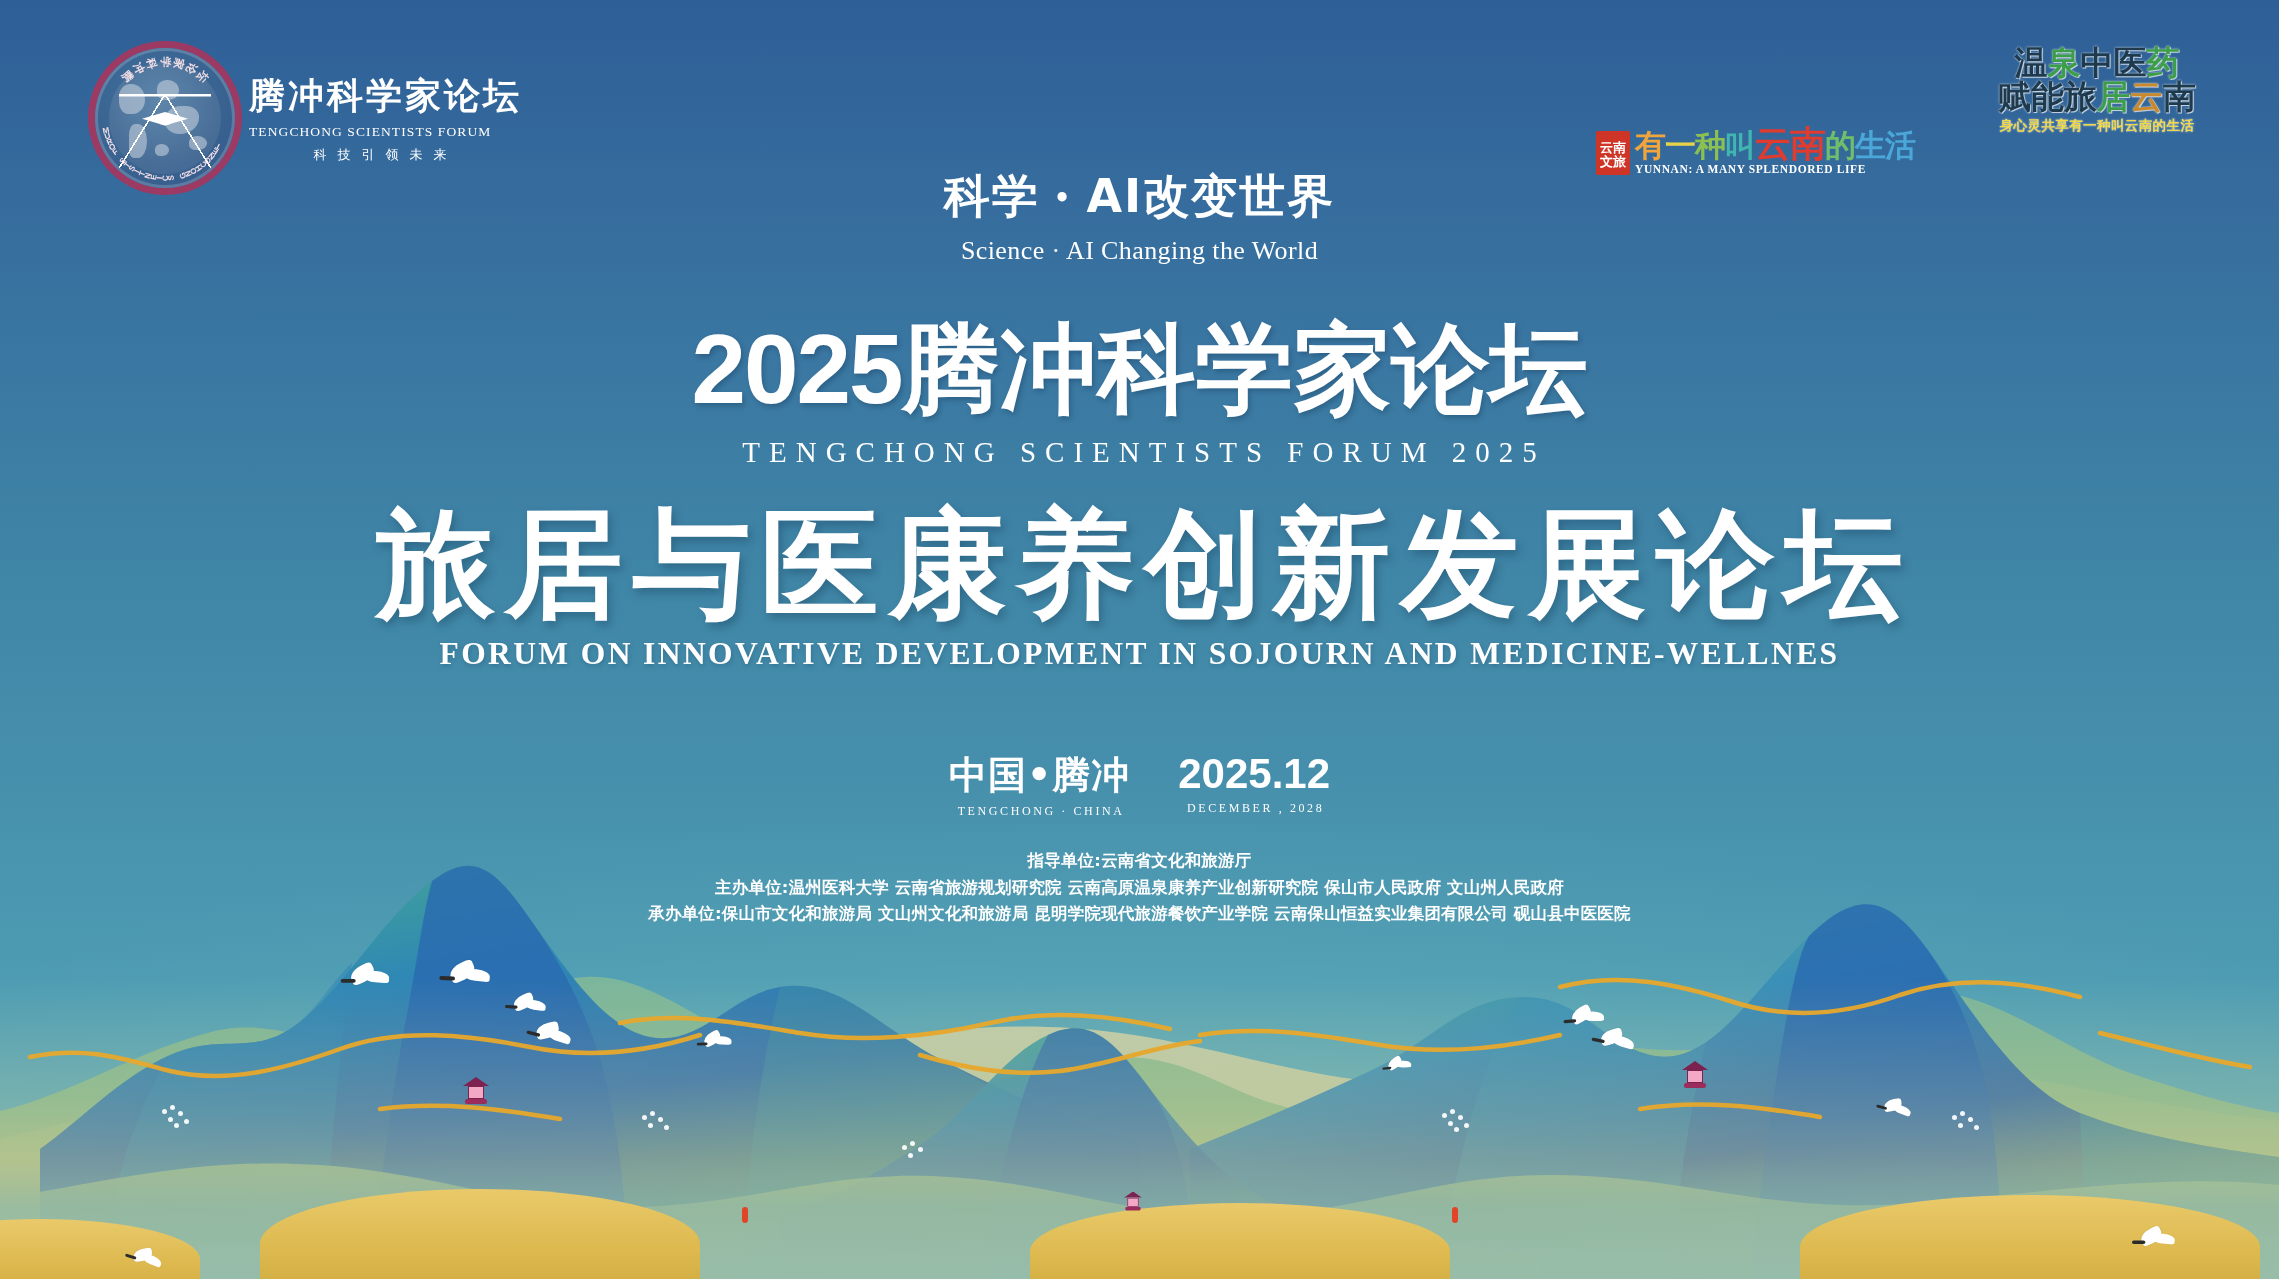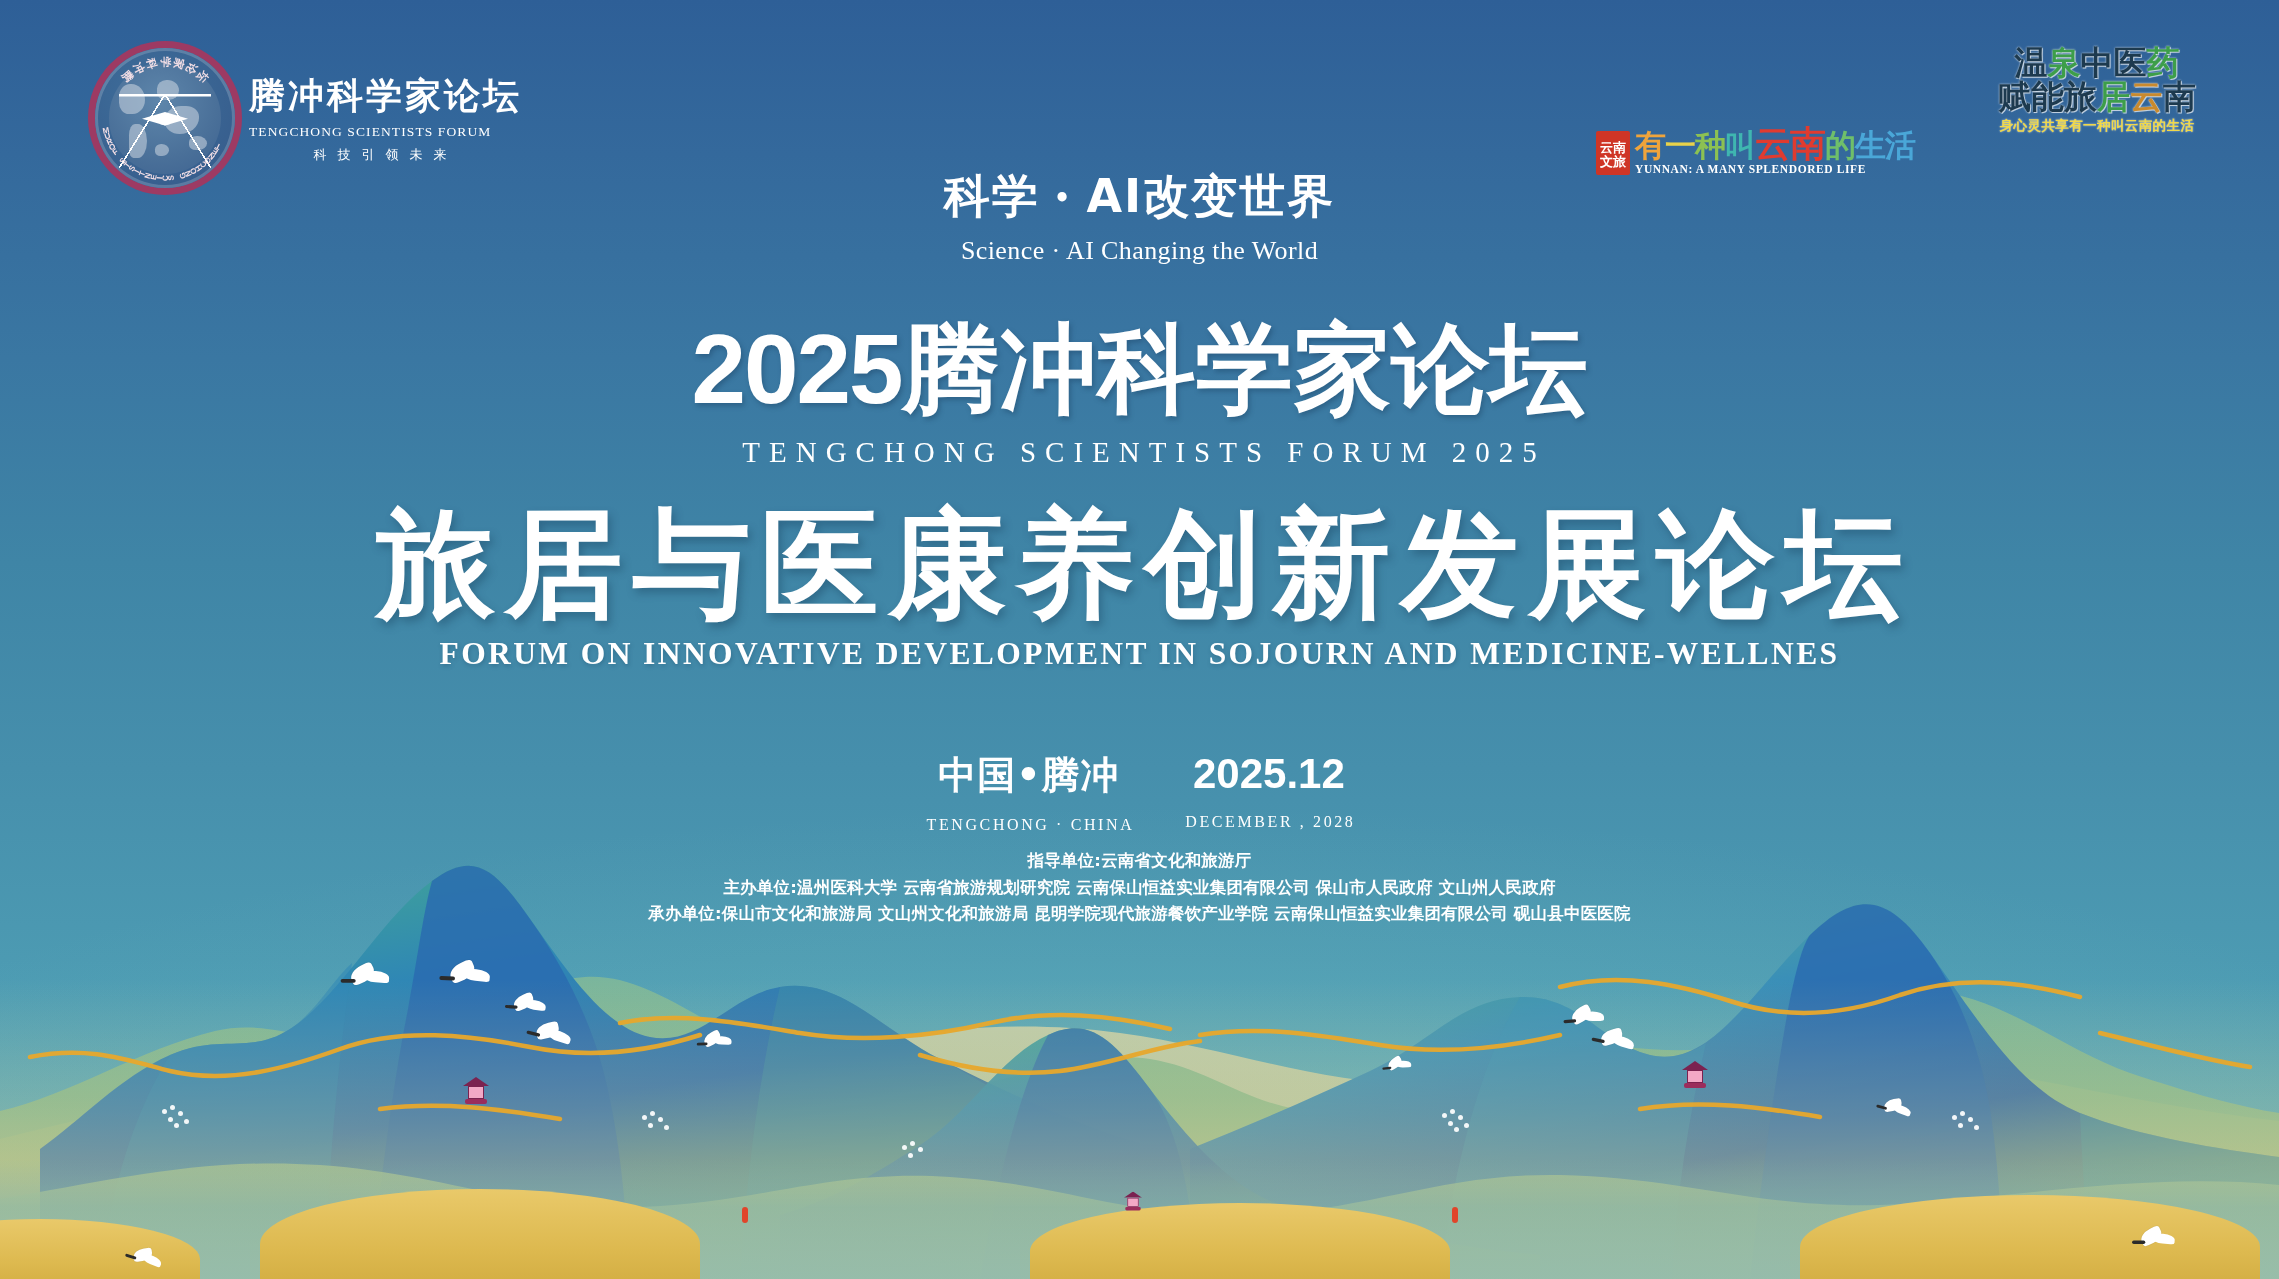--- a/index.html
+++ b/index.html
@@ -89,21 +89,21 @@
   .main-title .cn { font-size:118px; font-weight:bold; letter-spacing:10px; padding-left:10px;
                     font-family:"DejaVu Sans", sans-serif; line-height:1.12;
                     text-shadow:3px 5px 8px rgba(20,60,90,.38);}
   .main-title .en { font-size:31.5px; letter-spacing:2.4px; font-family:"Liberation Serif", serif;
                     margin-top:6px; font-weight:600; text-shadow:1px 2px 4px rgba(20,60,90,.3);}
 
   .place-date { position:absolute; left:0; right:0; top:750px; display:flex; justify-content:center; align-items:flex-start; gap:48px; color:#fff; }
   .pd-col { text-align:center; }
   .pd-col .l1 { font-size:38px; font-weight:bold; font-family:"DejaVu Sans", sans-serif; letter-spacing:1px;}
   .pd-col .l1.num { font-family:"Liberation Sans", sans-serif; font-size:42px; letter-spacing:0px;}
-  .pd-col .l2 { font-size:16px; font-family:"Liberation Serif", serif; letter-spacing:2.6px; margin-top:15px; padding-left:3px;}
+  .pd-col .l2 { font-size:12px; font-family:"Liberation Serif", serif; letter-spacing:2.6px; margin-top:3px; padding-left:3px;}
 
   .orgs { position:absolute; left:0; right:0; top:848px; text-align:center; color:#fff;
           font-family:"DejaVu Sans", sans-serif; font-weight:bold; }
   .orgs .ln { font-size:16.5px; line-height:1.62; letter-spacing:.2px; }
   .orgs .ln:first-child { font-size:16.5px; }
 
   
   .scape { position:absolute; left:0; bottom:0; width:2279px; height:470px; overflow:hidden; }
   .haze { position:absolute; left:0; bottom:0; width:100%; height:300px;
           background:linear-gradient(180deg, rgba(208,206,150,0) 0%, rgba(206,203,146,.30) 45%, rgba(216,203,140,.55) 78%, rgba(226,206,134,.62) 100%); }
@@ -405,17 +405,17 @@
       <div class="l2">TENGCHONG · CHINA</div>
     </div>
     <div class="pd-col">
       <div class="l1 num">2025.12</div>
       <div class="l2">DECEMBER , 2028</div>
     </div>
   </div>
 
   <div class="orgs">
     <div class="ln">指导单位:云南省文化和旅游厅</div>
-    <div class="ln">主办单位:温州医科大学  云南省旅游规划研究院  云南保山恒益实业集团有限公司  保山市人民政府  文山州人民政府</div>
+    <div class="ln">主办单位:温州医科大学  云南省旅游规划研究院  云南高原温泉康养产业创新研究院  保山市人民政府  文山州人民政府</div>
     <div class="ln">承办单位:保山市文化和旅游局  文山州文化和旅游局  昆明学院现代旅游餐饮产业学院  云南保山恒益实业集团有限公司  砚山县中医医院</div>
   </div>
 
 </div>
 
 </body></html>

